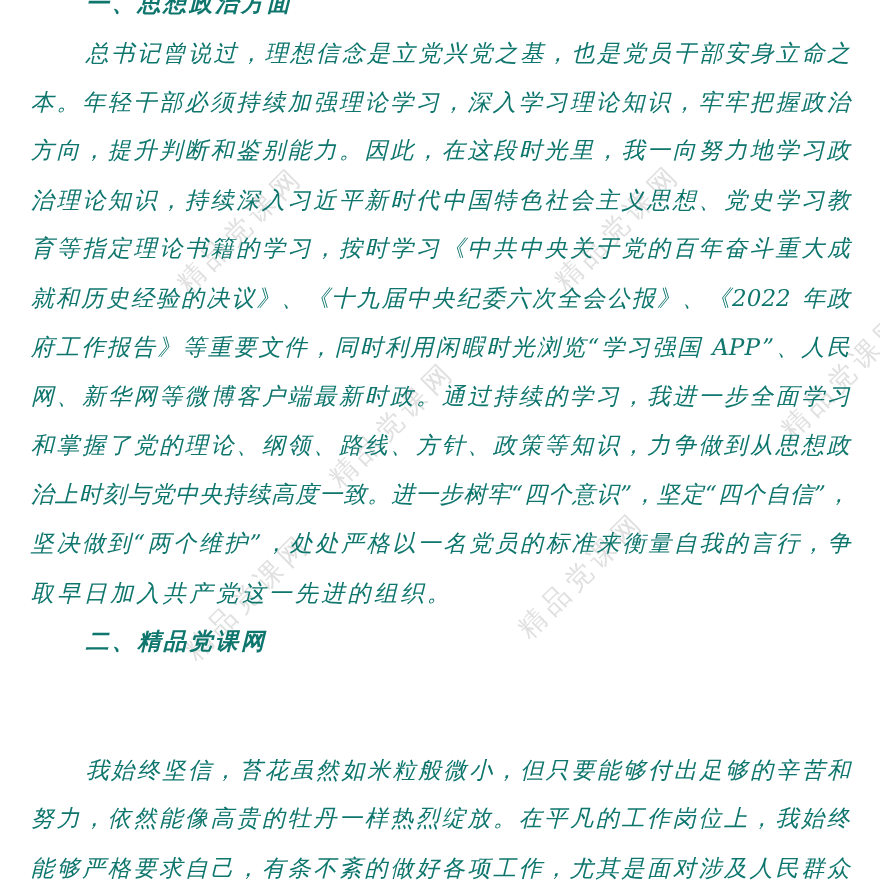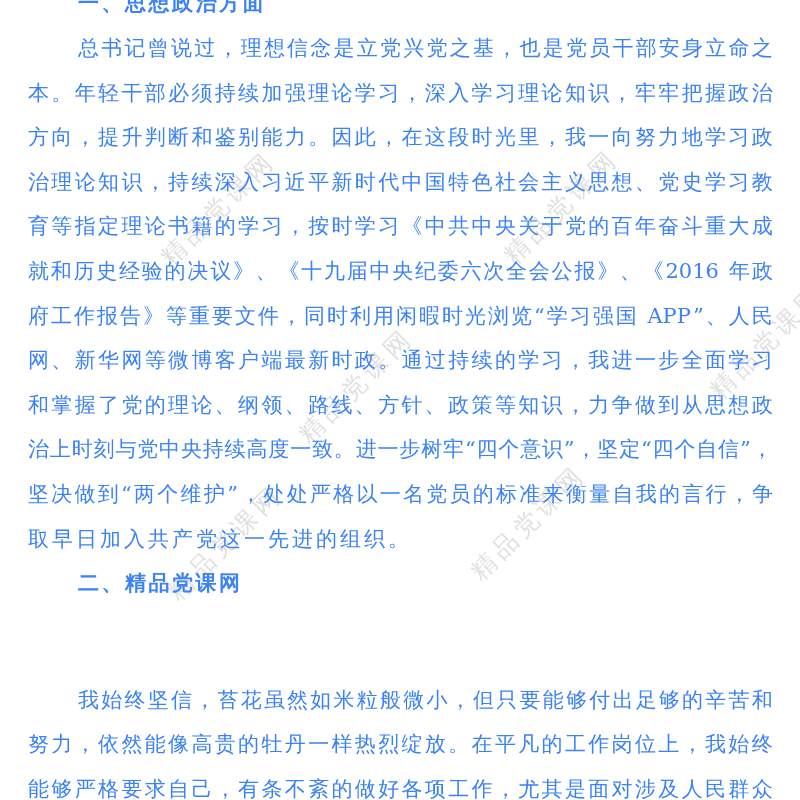--- a/index.html
+++ b/index.html
@@ -31,21 +31,22 @@
   .wm2 { left: 486px; top: 190px; }
   .wm3 { left: 281px; top: 369px; }
   .wm4 { left: 692px; top: 325px; }
   .wm5 { left: 453px; top: 506px; }
   .wm6 { left: 150px; top: 526px; }
   
   .doc {
     position: absolute;
     inset: 0;
     padding: 26px 27px 0 28px;
-    color: #3b82f6;
+    color: #0f766e;
+    font-style: italic;
   }
   .line {
     height: 44.6px;
     line-height: 44.6px;
     font-size: 21px;
     white-space: nowrap;
     overflow: visible;
   }
   .line span { white-space: pre; }
   
@@ -271,21 +272,21 @@
         <span>委</span>
         <span>六</span>
         <span>次</span>
         <span>全</span>
         <span>会</span>
         <span>公</span>
         <span>报</span>
         <span>》</span>
         <span>、</span>
         <span>《</span>
-        <span>2016</span>
+        <span>2022</span>
         <span> </span>
         <span>年</span>
         <span>政</span>
       </div>
     <div class="line j">
         <span>府</span>
         <span>工</span>
         <span>作</span>
         <span>报</span>
         <span>告</span>

